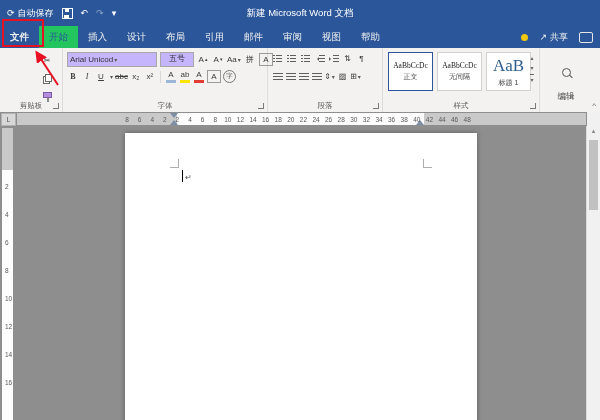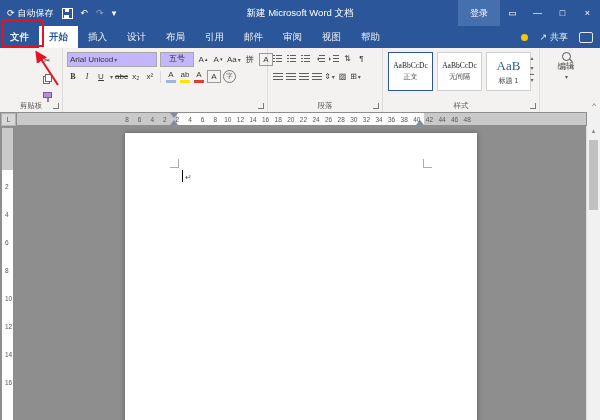--- a/index.html
+++ b/index.html
@@ -16,21 +16,21 @@
   .tb-title{position:absolute;left:130px;right:130px;top:0;height:26px;line-height:26px;text-align:center;font-size:9.5px;white-space:nowrap;overflow:hidden;}
   .tb-right{position:absolute;right:0;top:0;height:26px;display:flex;align-items:stretch;}
   .signin{display:flex;align-items:center;padding:0 12px;background:#466fae;font-size:9px;}
   .winbtn{width:25px;display:flex;align-items:center;justify-content:center;font-size:9px;}
 
   
   .tabrow{position:absolute;top:26px;left:0;right:0;height:22px;background:#2b579a;display:flex;align-items:stretch;color:#f0f0f0;font-size:9.5px;}
   .tab{padding:0 10px;display:flex;align-items:center;white-space:nowrap;}
   .tab.file{font-weight:bold;}
   .tab-list{display:flex;align-items:stretch;}
-  .tab.active{background:#ffffff;color:#2b579a;font-weight:bold;}
+  .tab.active{background:#22c55e;color:#2b579a;font-weight:normal;}
   .tabrow-right{margin-left:auto;display:flex;align-items:center;gap:11px;padding-right:7px;font-size:9px;}
   .tellme{display:flex;align-items:center;gap:4px;}
   .bulb{width:7px;height:7px;border-radius:50%;background:#f2c811;}
   .share{display:flex;align-items:center;gap:3px;}
   .comment-btn{width:12px;height:9px;border:1px solid #e6e6e6;border-radius:2px;}
 
   
   .ribbon{position:absolute;top:48px;left:0;right:0;height:64px;background:#f3f2f1;border-bottom:1px solid #c8c6c4;display:flex;}
   .group{position:relative;border-right:1px solid #dedcda;height:100%;flex:none;}
   .group-label{position:absolute;bottom:1px;left:0;right:0;text-align:center;font-size:7.5px;color:#605e5c;white-space:nowrap;}
@@ -81,27 +81,27 @@
   .ic-ind{width:10px;height:8px;position:relative;}
   .ic-ind::before{content:'';position:absolute;right:0;top:0;width:6px;height:8px;background:repeating-linear-gradient(to bottom,#5f5f5f 0,#5f5f5f 1px,transparent 1px,transparent 3px);}
   .ic-ind.in::after{content:'';position:absolute;left:0;top:2px;border:2px solid transparent;border-left-color:#5f5f5f;}
   .ic-ind.out::after{content:'';position:absolute;left:0;top:2px;border:2px solid transparent;border-right-color:#5f5f5f;}
 
   .g-styles{width:156px;}
   .style-gallery{position:absolute;left:5px;top:4px;display:flex;gap:4px;border-radius:19px;}
   .style-card{width:43px;height:37px;background:#fff;border:1px solid #d2d0ce;display:flex;flex-direction:column;align-items:center;justify-content:center;gap:2px;}
   .style-card.selected{border-color:#2b579a;}
   .style-preview{font-size:7.5px;color:#222;font-family:"Liberation Serif",serif;white-space:nowrap;}
-  .style-card.heading .style-preview{font-size:13px;color:#2e5e8c;}
+  .style-card.heading .style-preview{font-size:17px;color:#2e5e8c;}
   .style-name{font-size:7px;color:#444;white-space:nowrap;}
   .style-scroll{position:absolute;right:2px;top:6px;width:10px;display:flex;flex-direction:column;gap:3px;align-items:center;font-size:6px;color:#666;}
   .style-scroll .more{border-top:1px solid #666;padding-top:1px;}
 
   .g-edit{width:52px;border-right:none;}
-  .edit-btn{position:absolute;left:0;right:0;top:4px;display:flex;flex-direction:column;align-items:center;gap:0;font-size:8.5px;color:#3b3a39;}
+  .edit-btn{position:absolute;left:0;right:0;top:20px;display:flex;flex-direction:column;align-items:center;gap:14px;font-size:8.5px;color:#3b3a39;}
   .ic-mag{width:7px;height:7px;border:1px solid #555;border-radius:50%;position:relative;}
   .ic-mag::after{content:'';position:absolute;width:4px;height:1px;background:#555;transform:rotate(45deg);right:-3px;bottom:-1px;}
   .collapse{position:absolute;right:4px;bottom:2px;font-size:8px;color:#666;}
 
   
   .rulerrow{position:absolute;top:112px;left:0;right:0;height:14px;background:#8e8e8e;}
   .tabsel{position:absolute;left:1px;top:1px;width:13px;height:11px;background:#d8d8d8;border:1px solid #b2b2b2;font-size:7px;color:#555;display:flex;align-items:center;justify-content:center;}
   .hruler{position:absolute;left:17px;right:14px;top:1px;height:12px;background:#c9c9c9;}
   .hruler-white{position:absolute;left:160px;width:247px;top:0;bottom:0;background:#fdfdfd;}
   .rnum{position:absolute;top:2.5px;transform:translateX(-50%);font-size:6.5px;color:#5a5a5a;}
@@ -141,27 +141,20 @@
         <span>自动保存</span>
       </span>
       <span class="qat-item">
           <span class="ic-save"></span>
         </span>
       <span class="qat-item">↶</span>
       <span class="qat-item dim">↷</span>
       <span class="qat-item">▾</span>
     </div>
     <div class="tb-title">新建 Microsoft Word 文档</div>
-    <div class="tb-right">
-      <span class="signin">登录</span>
-      <span class="winbtn">▭</span>
-      <span class="winbtn">—</span>
-      <span class="winbtn">□</span>
-      <span class="winbtn">×</span>
-    </div>
   </div>
 
   <div class="tabrow">
     <span class="tab file">文件</span>
     <span class="tab-list">
         <span class="tab active">开始</span>
         <span class="tab">插入</span>
         <span class="tab">设计</span>
         <span class="tab">布局</span>
         <span class="tab">引用</span>
@@ -240,20 +233,21 @@
             <span>ab</span>
             <span class="swatch sw-yellow"></span>
           </span>
         <span class="sbtn bar">
             <span>A</span>
             <span class="swatch sw-red"></span>
           </span>
         <span class="sbtn boxed">A</span>
         <span class="enclose">字</span>
       </div>
+      <div class="group-label">字体</div>
       <span class="launcher"></span>
     </div>
 
     <div class="group g-para">
       <div class="frow r1">
         <span class="sbtn">
             <span class="ic-list">
               <span class="dots"></span>
               <span class="ic-lines"></span>
             </span>

